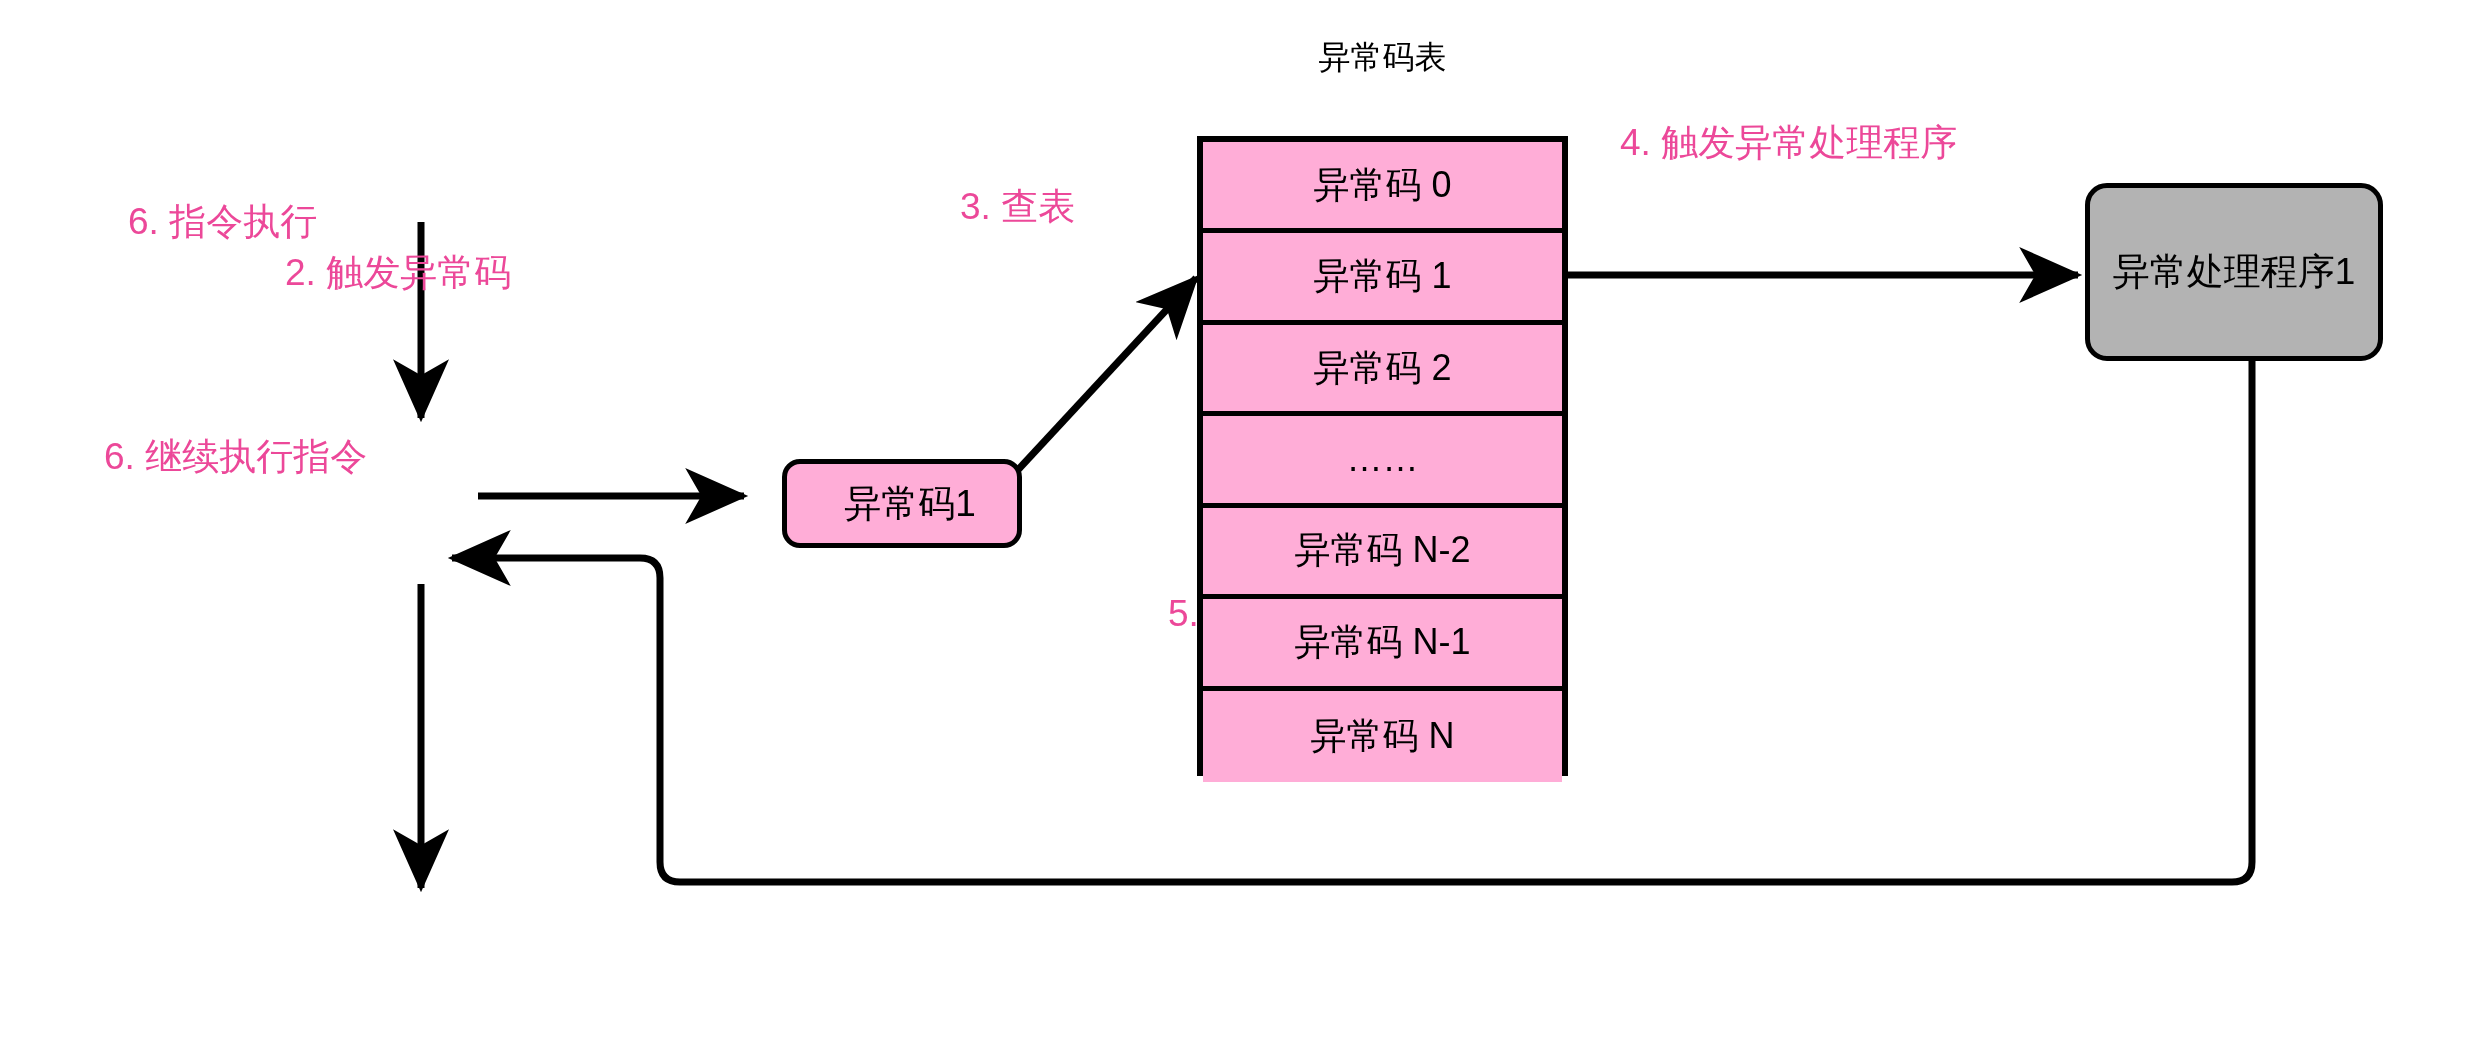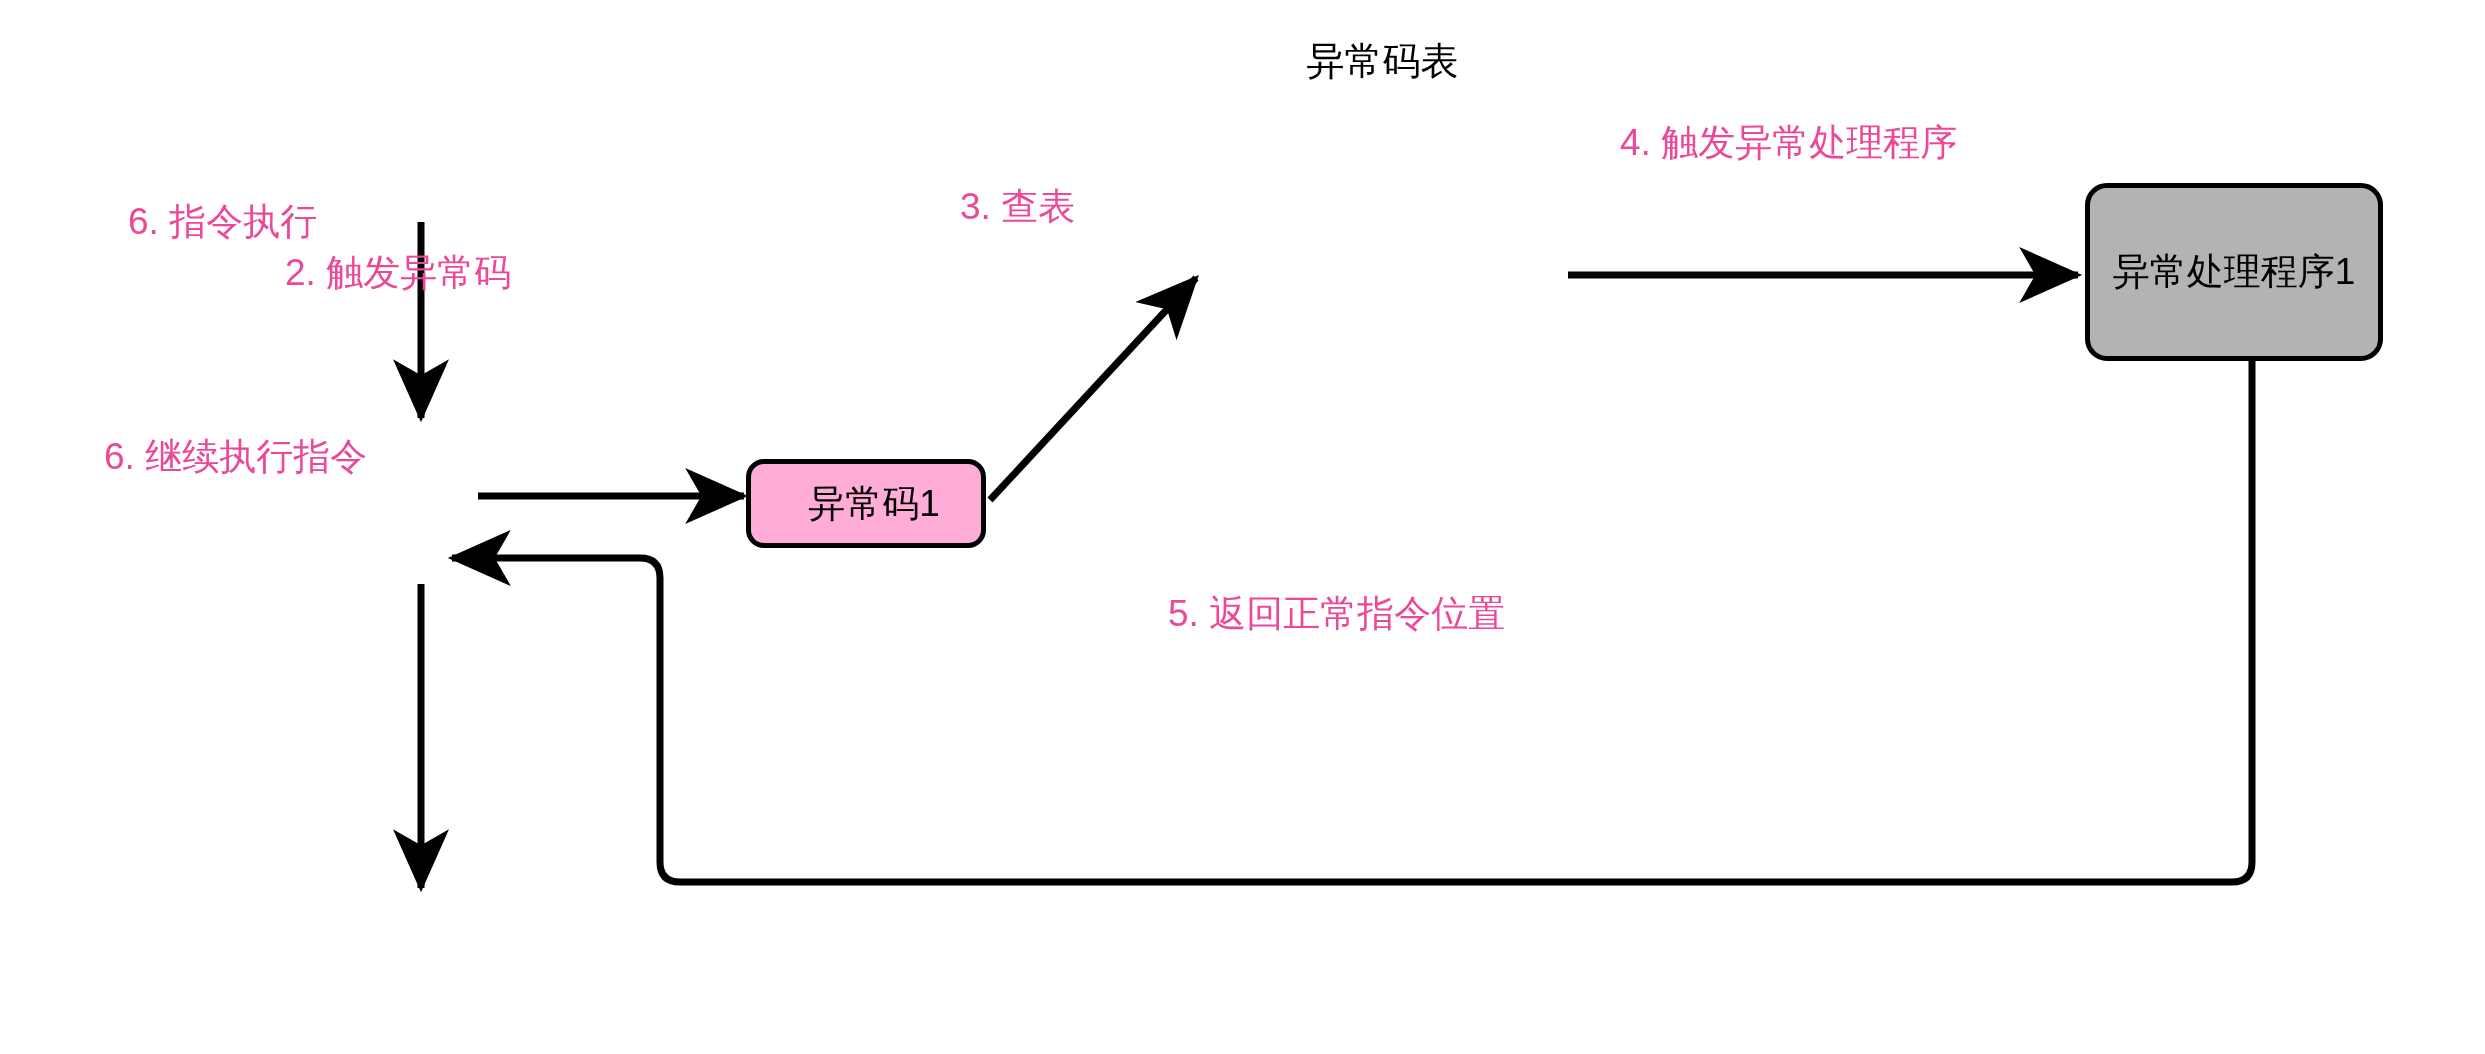--- a/index.html
+++ b/index.html
@@ -14,21 +14,21 @@
         justify-content:center;border:5px solid #000;font-size:37px;color:#000;}
   .node.pink{background:#ffadd7;border-radius:18px;}
   .node.gray{background:#b3b3b3;border-radius:22px;}
 
   #table-frame{position:absolute;left:1197px;top:136px;width:371px;height:640px;
                box-sizing:border-box;border:6px solid #000;background:#ffadd7;}
   .trow{box-sizing:border-box;height:91.43px;width:100%;display:flex;align-items:center;
         justify-content:center;font-size:36px;background:#ffadd7;border-bottom:5px solid #000;}
   .trow:last-child{border-bottom:none;}
   #table-title{position:absolute;left:1197px;top:36px;width:371px;text-align:center;
-               font-size:38px;}
+               font-size:32px;}
 </style>
 </head>
 <body>
 
 <div id="canvas">
 
   <svg class="layer" viewBox="0 0 2485 1054" xmlns="http://www.w3.org/2000/svg">
     <defs>
       <marker id="ah" markerWidth="11" markerHeight="11" refX="8.4" refY="4" orient="auto" markerUnits="strokeWidth">
         <path d="M0,0 L9,4 L0,8 L2.3,4 z" fill="#000"></path>
@@ -54,24 +54,33 @@
   <div class="lbl" style="left:285px;top:254px;text-align:center;">2. 触发异常码</div>
 
   <div class="lbl" style="left:960px;top:188px;">3. 查表</div>
 
   <div class="lbl" style="left:1620px;top:124px;">4. 触发异常处理程序</div>
 
   <div class="lbl" style="left:1168px;top:595px;">5. 返回正常指令位置</div>
 
   <div class="lbl" style="left:70px;top:438px;margin-left:34px;">6. 继续执行指令</div>
 
-  <div class="node pink" style="left:746px;top:459px;width:240px;height:89px;padding-left:16px;">
+  <div class="node pink" style="left:782px;top:459px;width:240px;height:89px;padding-left:16px;">
     <span>异常码1</span>
   </div>
 
   <div class="node gray" style="left:2085px;top:183px;width:298px;height:178px;">
     <span>异常处理程序1</span>
   </div>
 
   <div id="table-title">异常码表</div>
 
+  <div id="table-frame">
+    <div class="trow">异常码 0</div>
+    <div class="trow">异常码 1</div>
+    <div class="trow">异常码 2</div>
+    <div class="trow">……</div>
+    <div class="trow">异常码 N-2</div>
+    <div class="trow">异常码 N-1</div>
+    <div class="trow">异常码 N</div>
+  </div>
 
 </div>
 
 </body></html>

